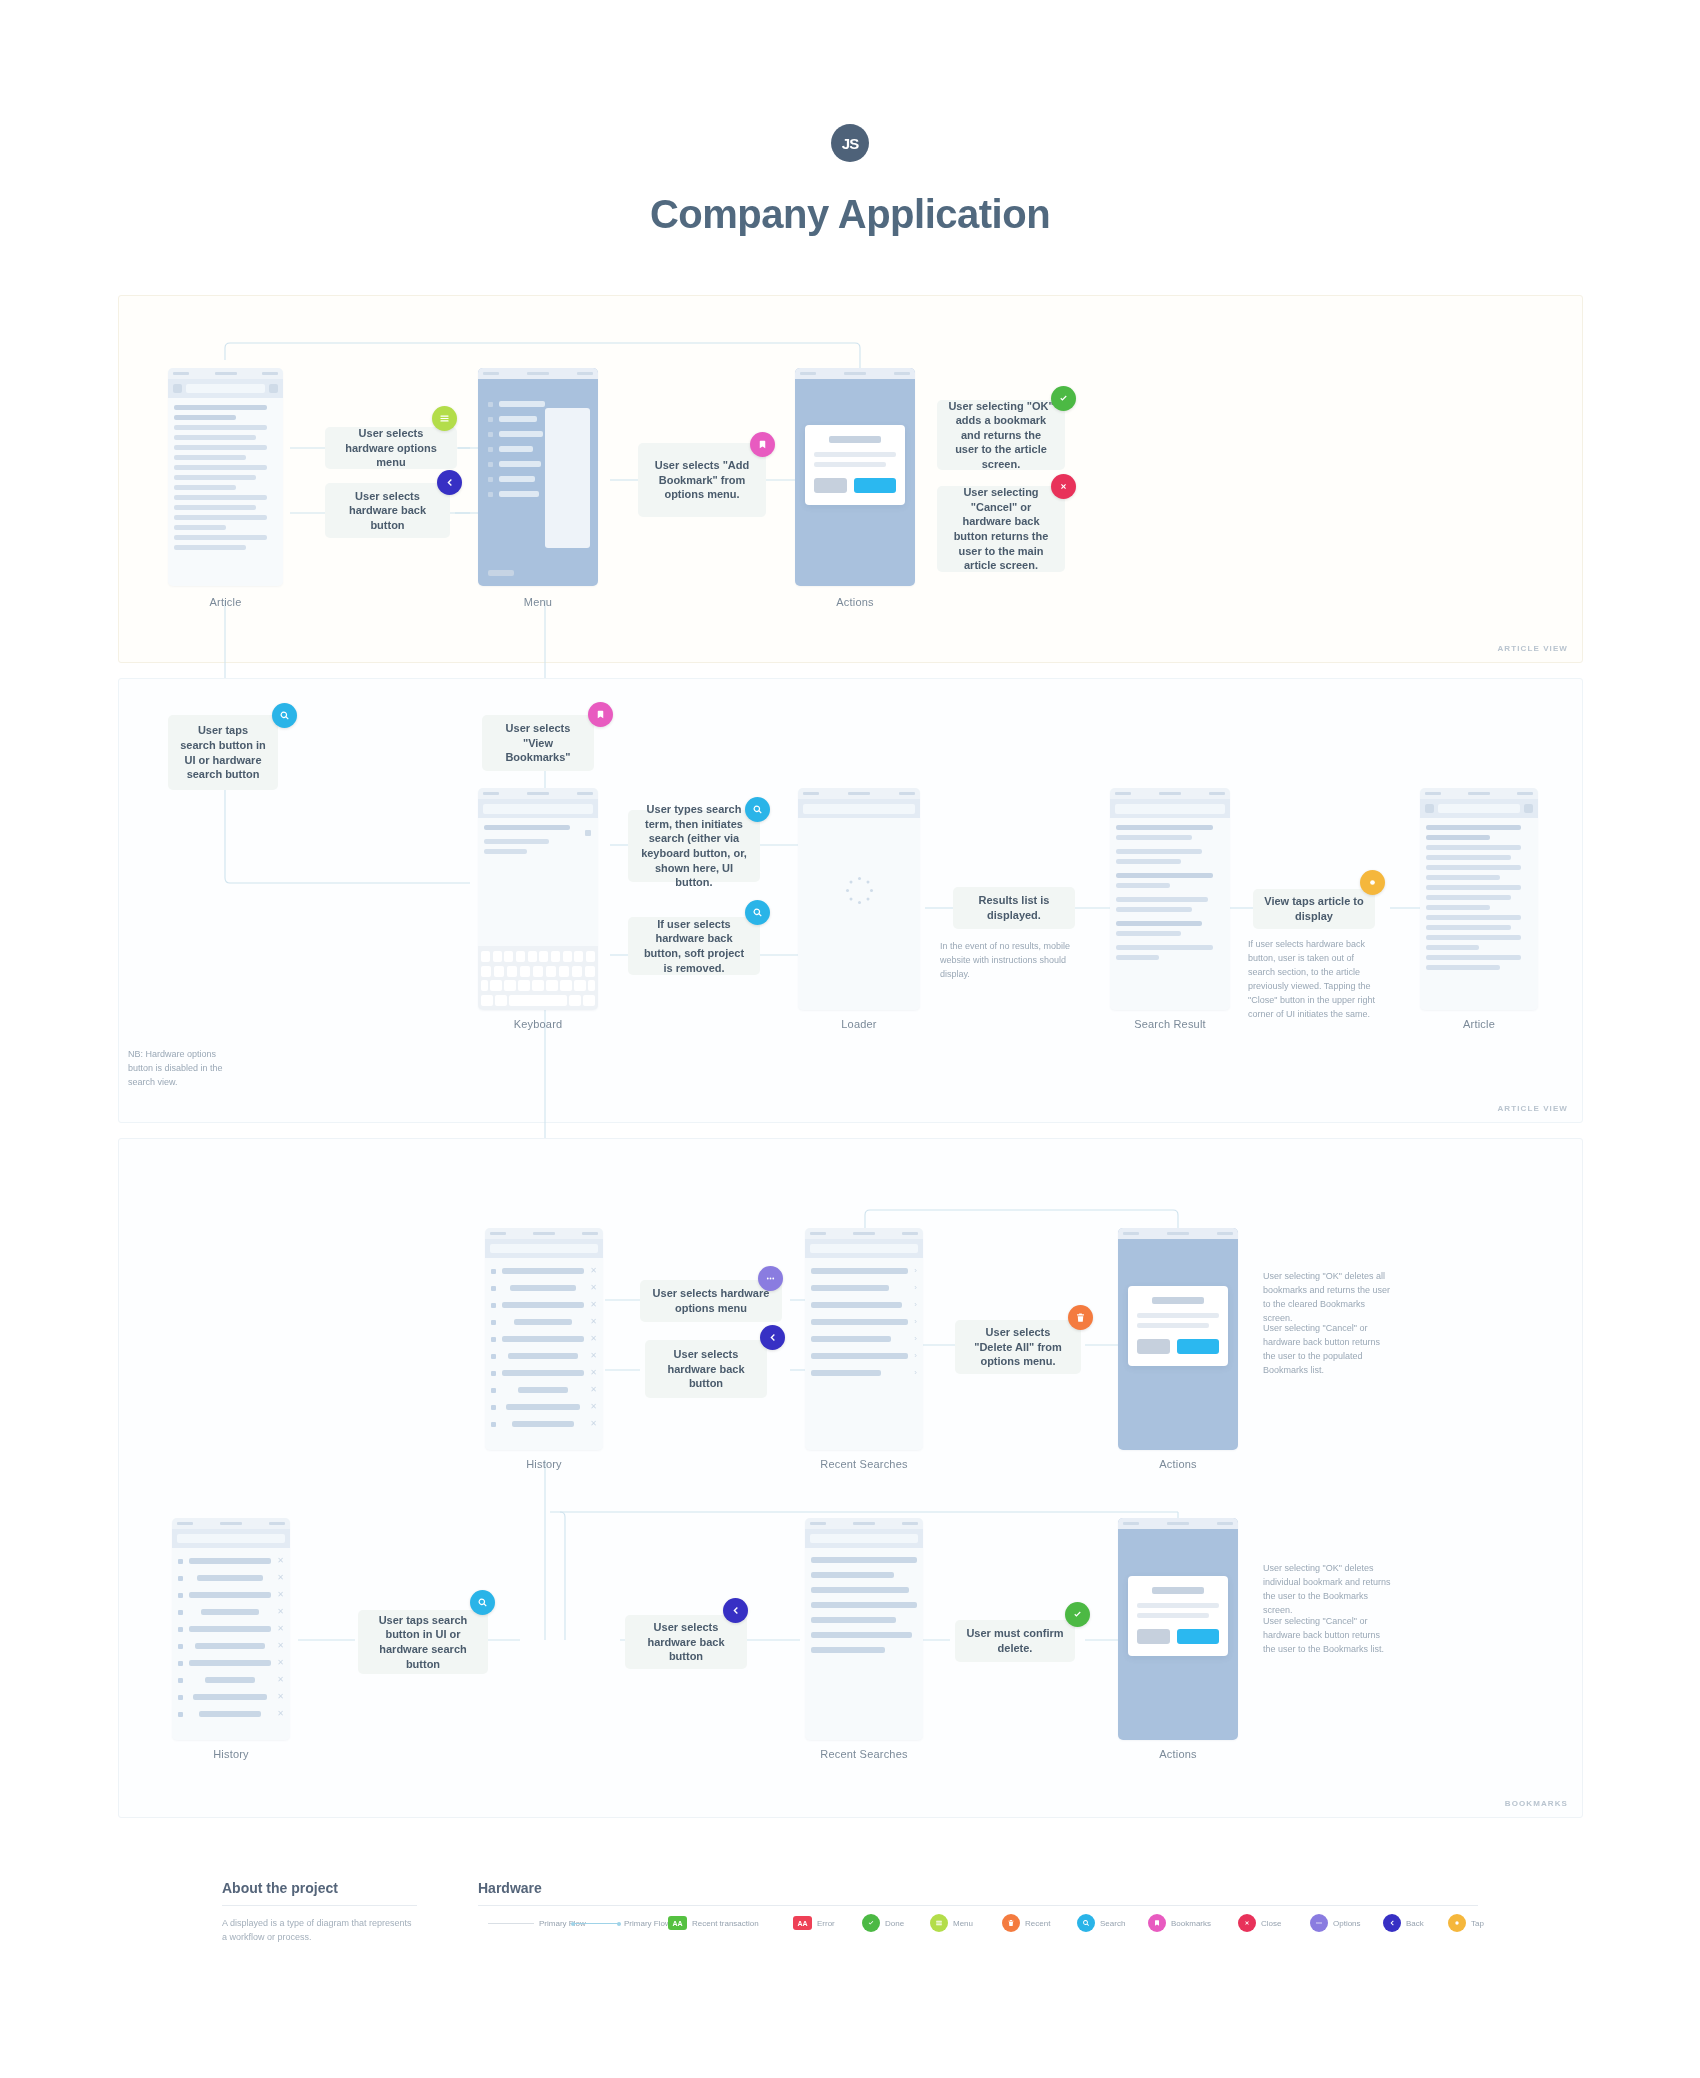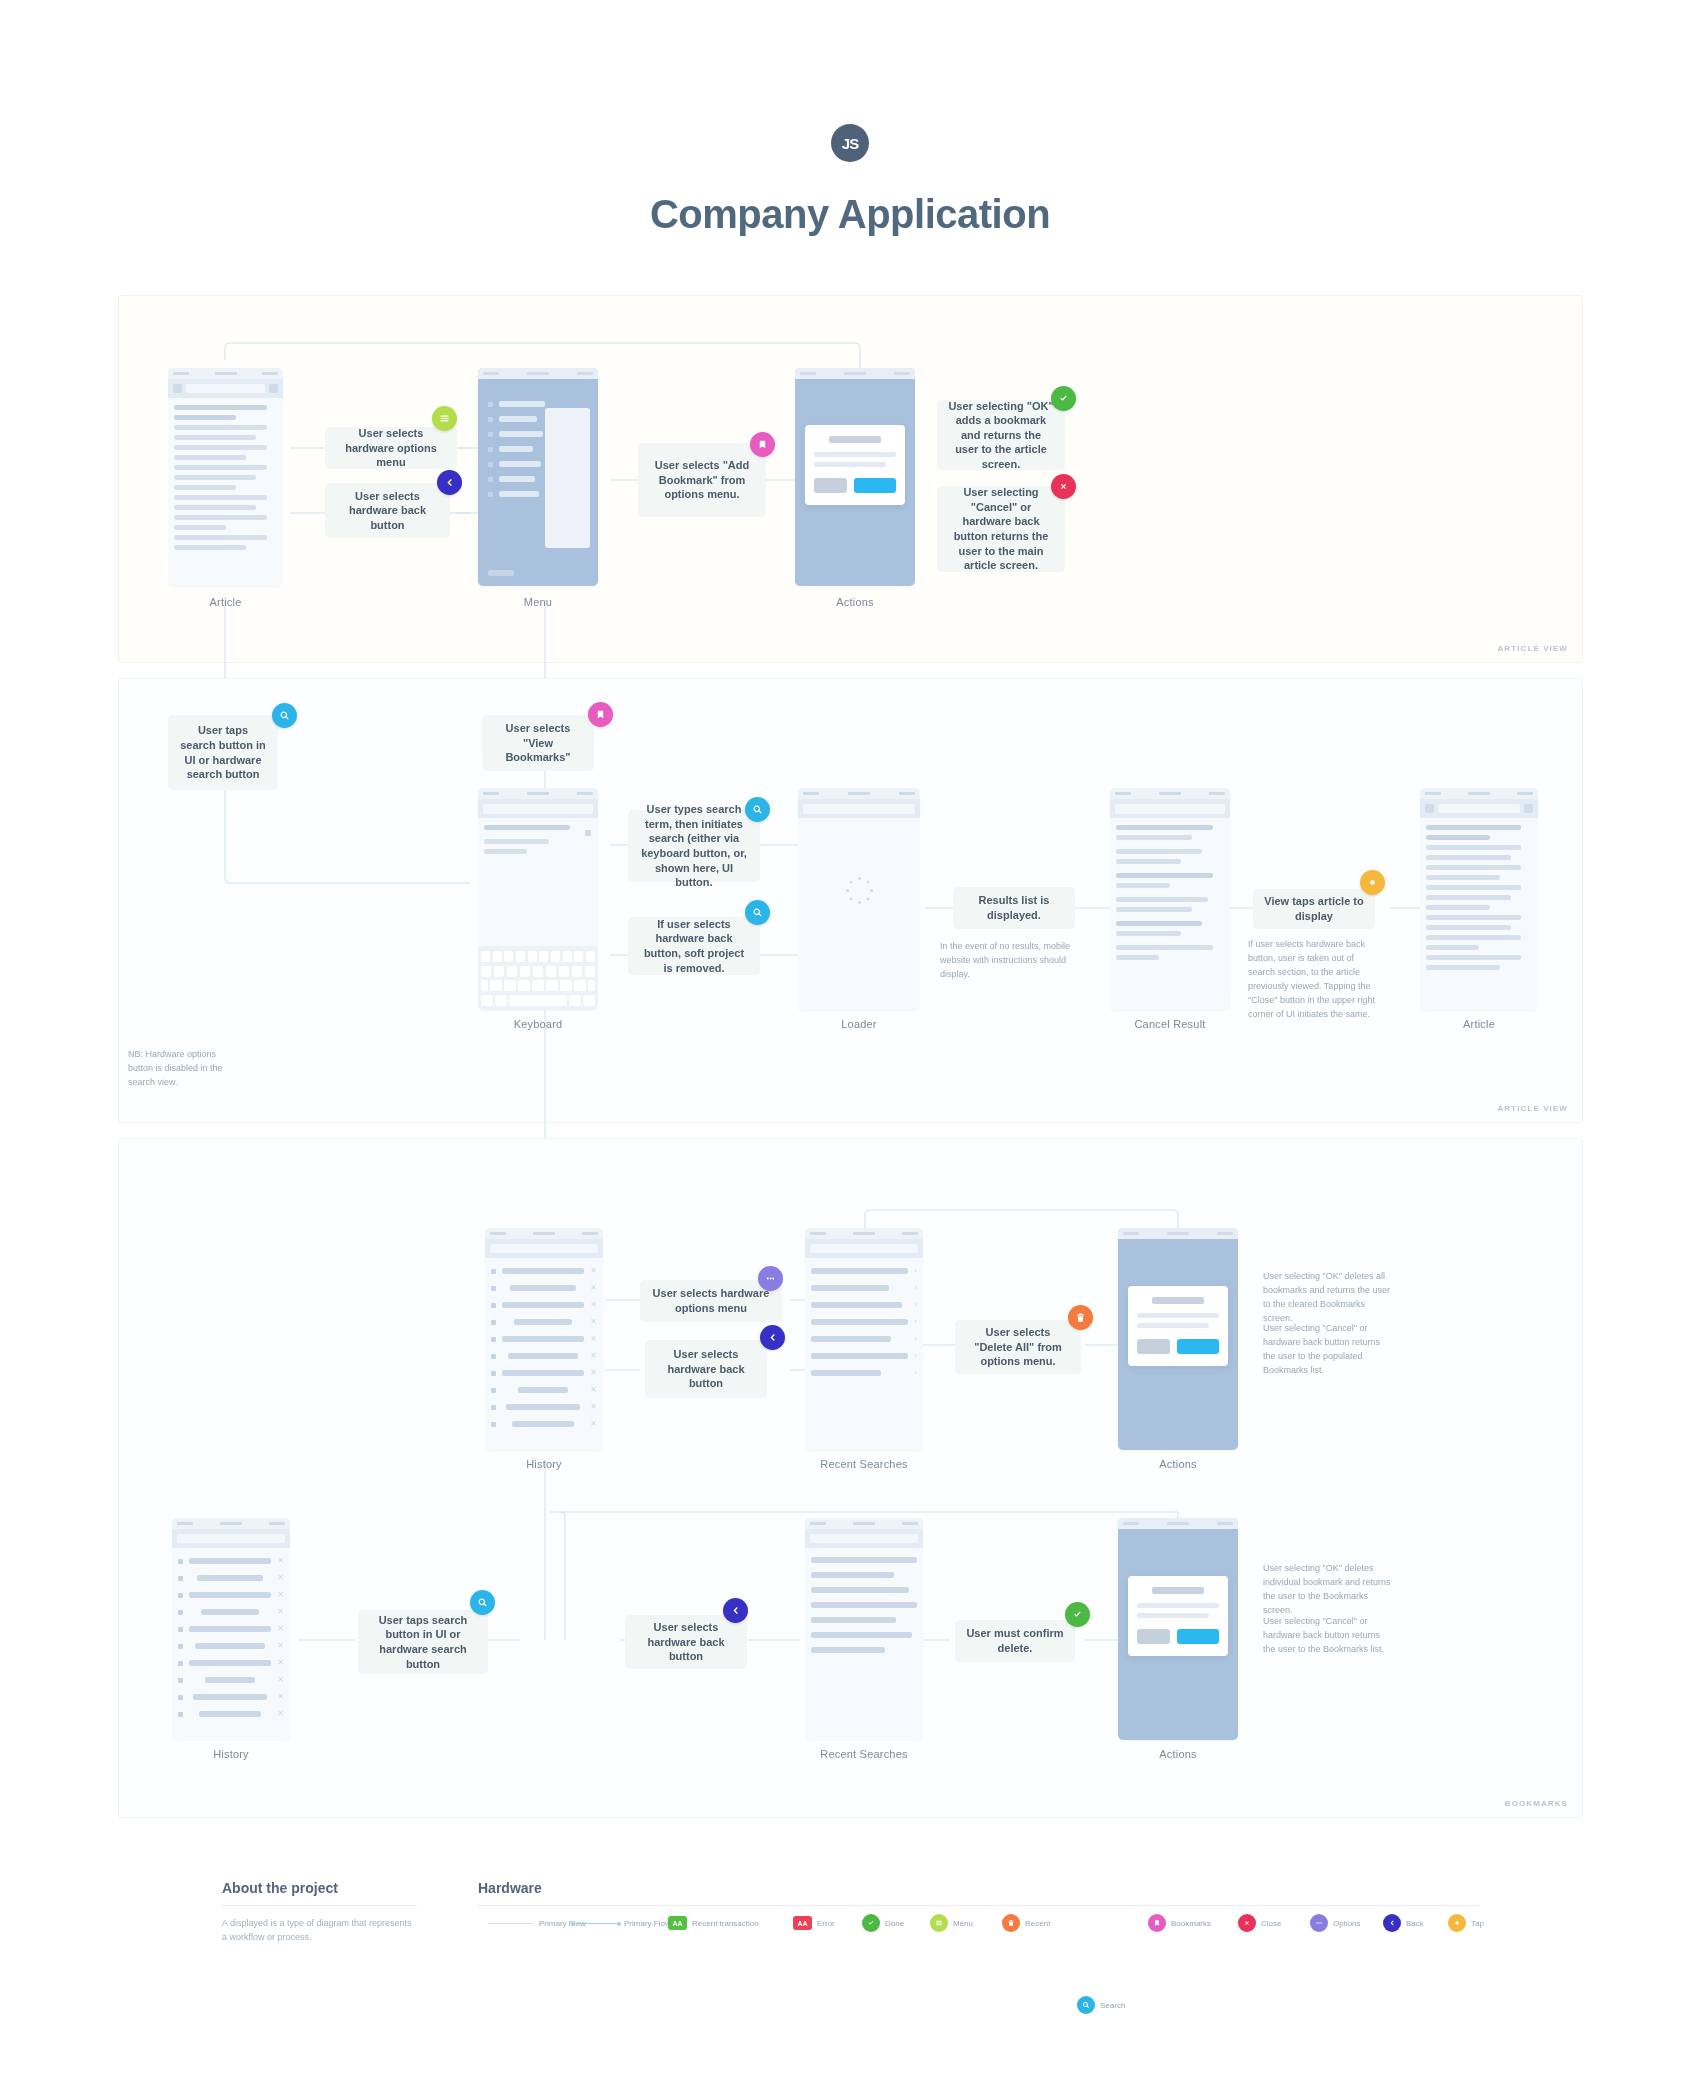--- a/index.html
+++ b/index.html
@@ -484,21 +484,21 @@
     <div class="ln dk w90" style="margin-top:9px"></div>
       <div class="ln md w50"></div>
     <div class="ln md w85" style="margin-top:9px; width:85%"></div>
       <div class="ln md w70"></div>
     <div class="ln dk w80" style="margin-top:9px"></div>
       <div class="ln md w60"></div>
     <div class="ln md w90" style="margin-top:9px"></div>
       <div class="ln md w40"></div>
   </div>
 </div>
-<div class="cap" style="left:1110px; top:1018px; width:120px;">Cancel Result</div>
+<div class="cap" style="left:1110px; top:1018px; width:120px;">Search Result</div>
 
 <div class="note" style="left:1253px; top:889px; width:122px; height:40px;">View taps article to display</div>
 <div class="badge" style="left:1360px; top:870px; background:#f5b73c;">
   <svg viewBox="0 0 16 16">
       <circle cx="8" cy="8" r="3.4"></circle>
     </svg>
 </div>
 <div class="note plain" style="left:1248px; top:938px; width:130px;">If user selects hardware back button, user is taken out of search section, to the article previously viewed. Tapping the "Close" button in the upper right corner of UI initiates the same.</div>
 
 <div class="phone" style="left:1420px; top:788px; width:118px; height:222px;">
@@ -899,21 +899,21 @@
   <span class="lbl">Menu</span>
 </div>
 <div class="sym" style="left:1002px; top:1914px;">
   <span class="pin" style="background:#f47b3f">
     <svg viewBox="0 0 16 16">
         <path d="M6 2h4v1.3h3V5H3V3.3h3V2zM4 6h8l-.7 8H4.7L4 6z"></path>
       </svg>
     </span>
   <span class="lbl">Recent</span>
 </div>
-<div class="sym" style="left:1077px; top:1996px;">
+<div class="sym" style="left:1077px; top:1914px;">
   <span class="pin" style="background:#2ab4e8">
     <svg viewBox="0 0 16 16">
         <path d="M7 2.2a4.8 4.8 0 1 0 2.9 8.6l3 3 1.2-1.2-3-3A4.8 4.8 0 0 0 7 2.2zm0 1.7a3.1 3.1 0 1 1 0 6.2 3.1 3.1 0 0 1 0-6.2z"></path>
       </svg>
     </span>
   <span class="lbl">Search</span>
 </div>
 <div class="sym" style="left:1148px; top:1914px;">
   <span class="pin" style="background:#e85bc0">
     <svg viewBox="0 0 16 16">

